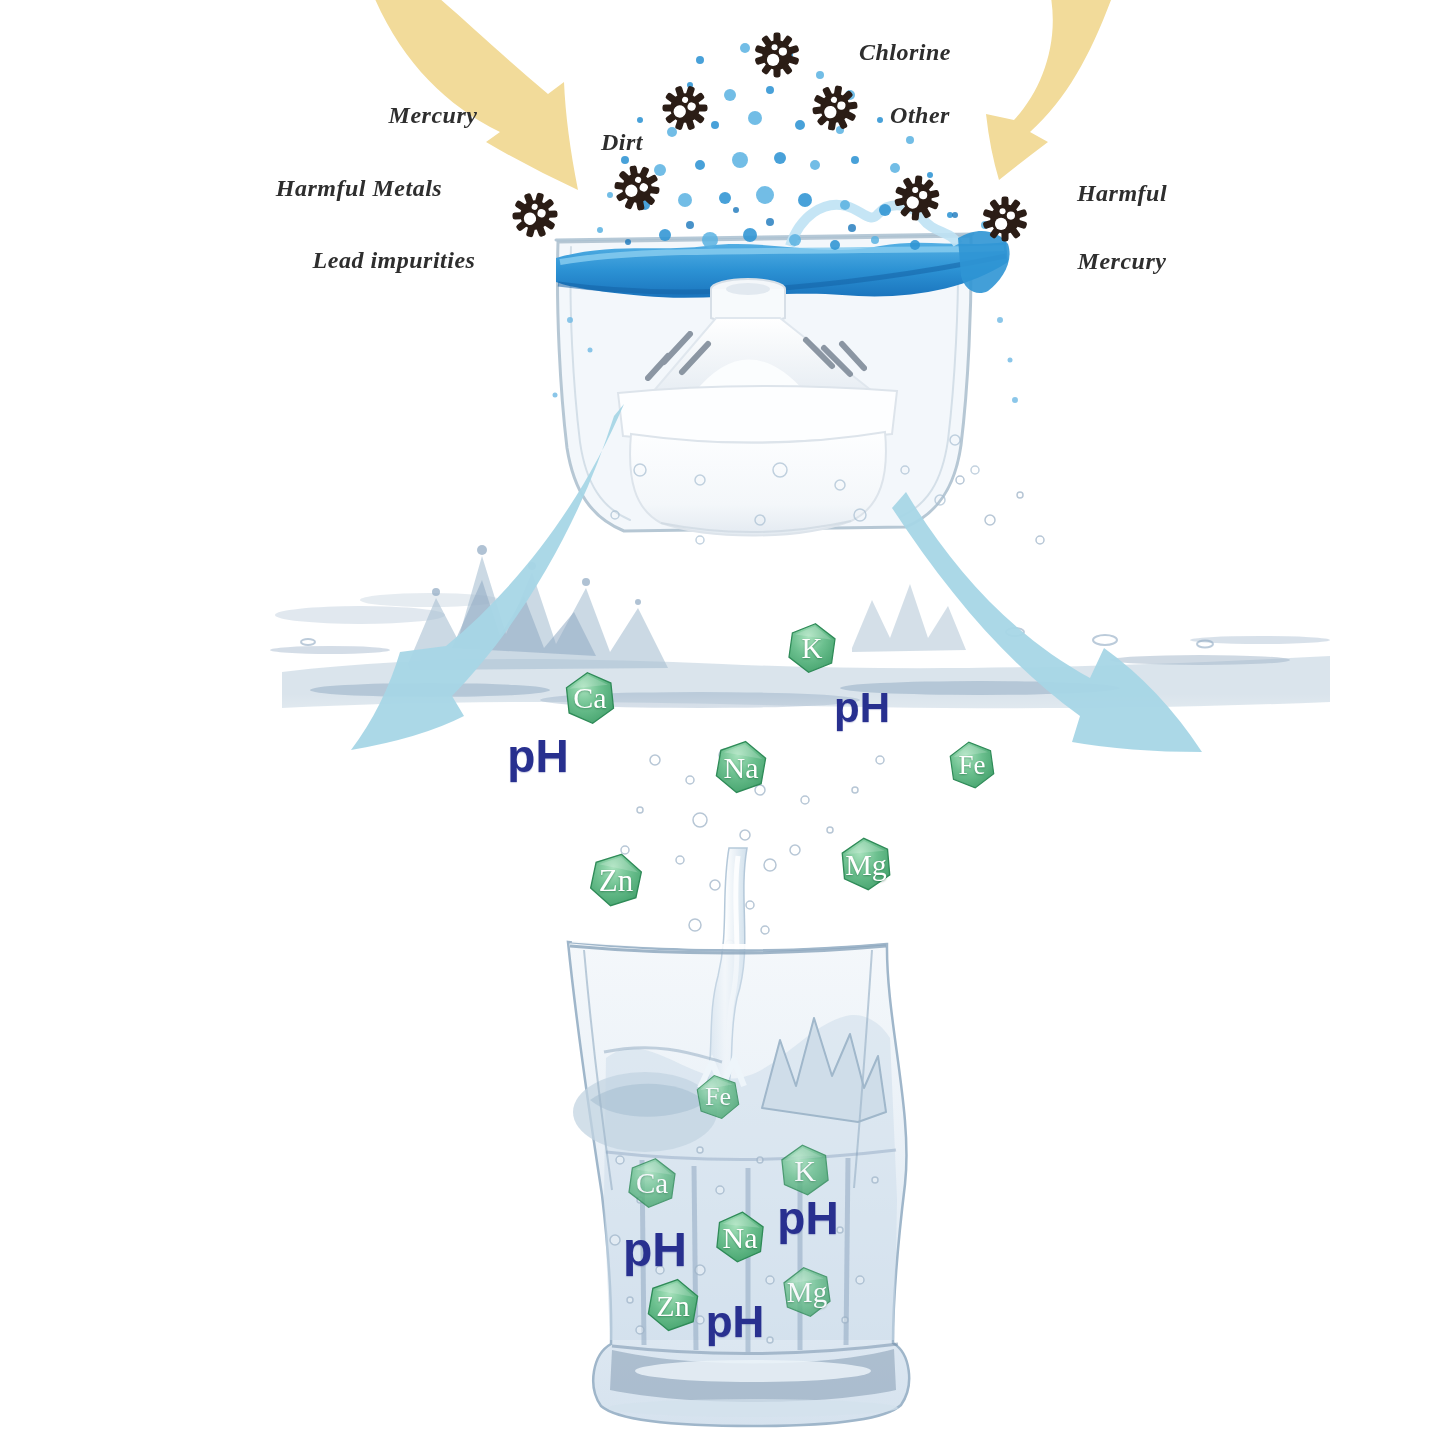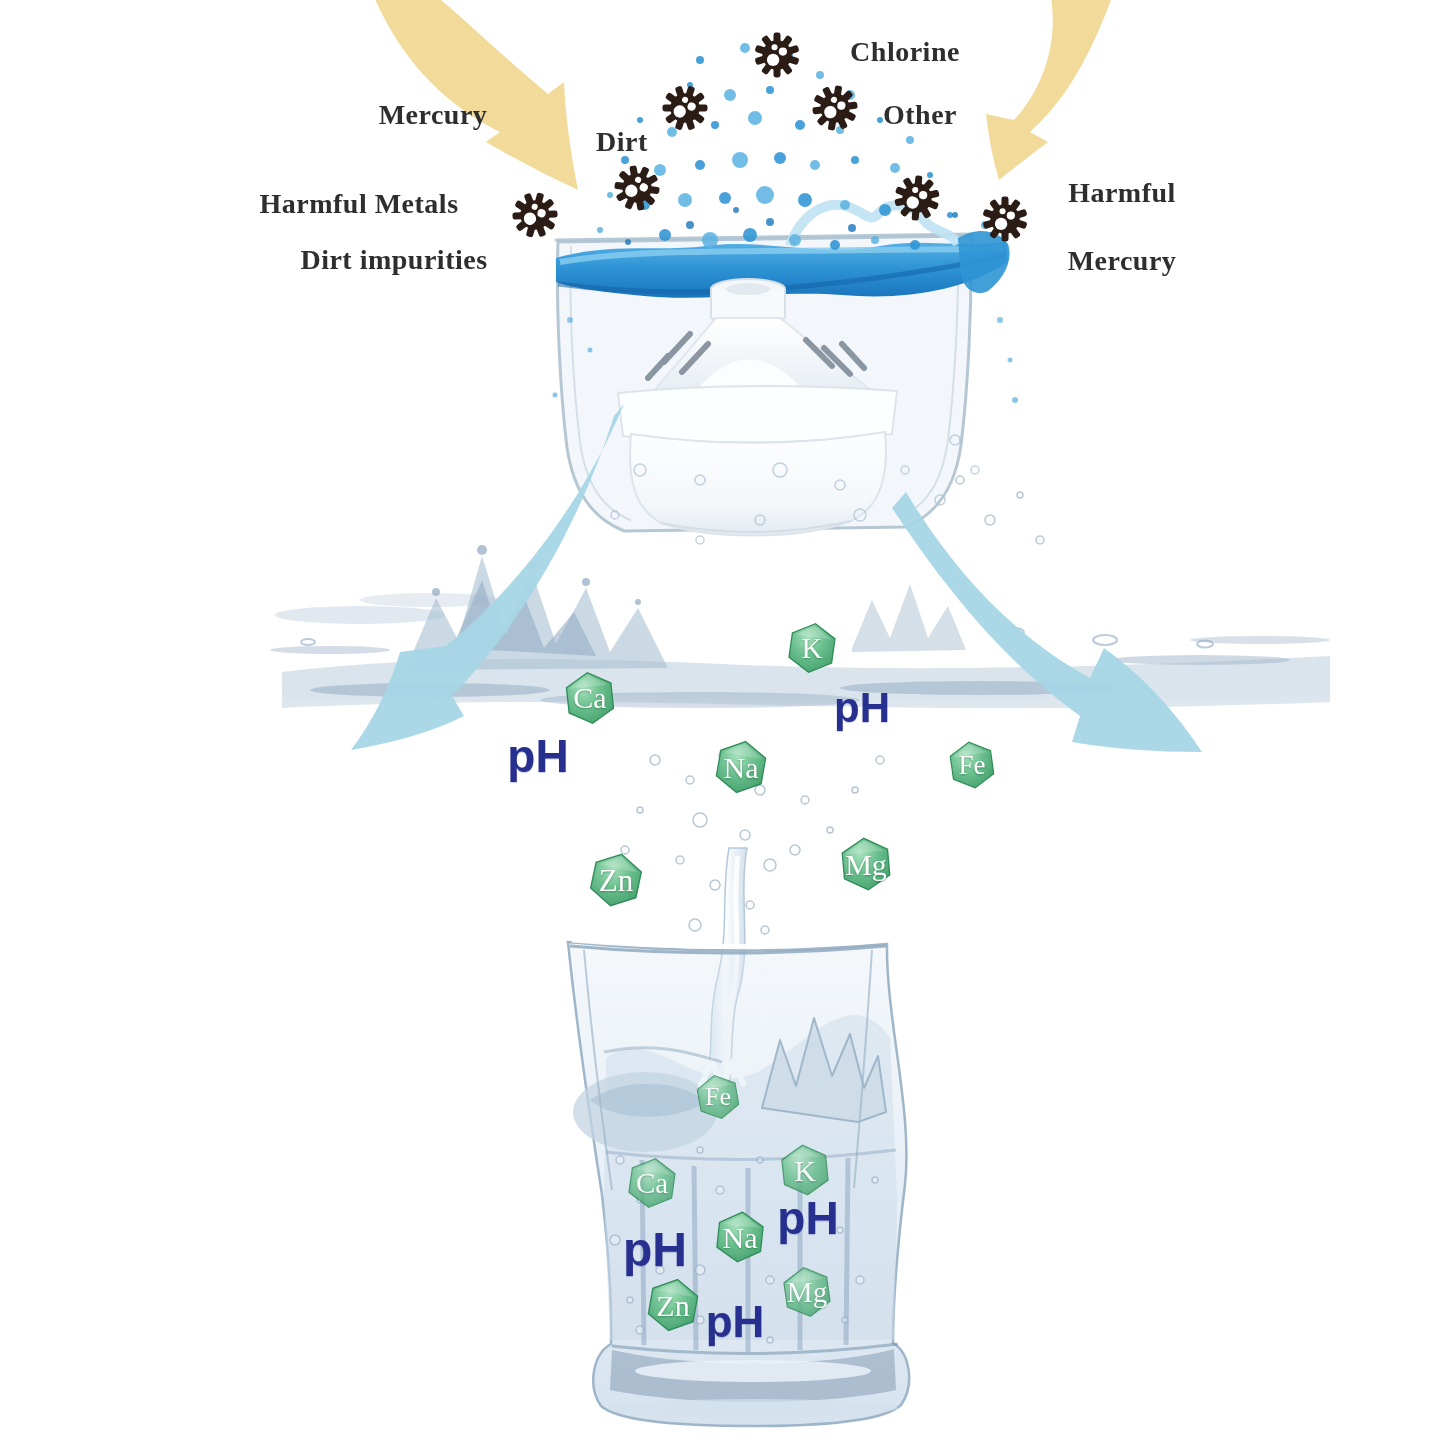--- a/index.html
+++ b/index.html
@@ -1,22 +1,22 @@
 <!DOCTYPE html>
 <html style="--background: #ffffff; --arrow-yellow: #f2db9a; --arrow-teal: #a7d6e6; --gear-black: #2b1d16; --label-dark: #2e2e2e; --ph-navy: #28308f; --hex-green-light: #a8e2bd; --hex-green-dark: #3f9e68; --water-blue: #2994d8; --water-gray-blue: #9fb4c8;"><head>
 <meta charset="utf-8">
 <style>
   html,body{margin:0;padding:0;background:#fff;}
   .stage{position:relative;width:1445px;height:1445px;overflow:hidden;
          background:var(--background,#ffffff);
          font-family:"Liberation Serif",serif;}
   .scene{position:absolute;left:0;top:0;width:1445px;height:1445px;}
   .impurity{position:absolute;transform:translate(-50%,-50%);
-            font-family:"Liberation Serif",serif;font-weight:700;font-size:28px;
-            color:var(--label-dark,#2e2e2e);white-space:nowrap;letter-spacing:.5px;}
+            font-family:"Liberation Serif",serif;font-weight:700;font-size:24px;
+            color:var(--label-dark,#2e2e2e);white-space:nowrap;letter-spacing:.5px;font-style:italic;}
   .gear{position:absolute;transform:translate(-50%,-50%);width:47px;height:47px;}
   .gear svg{width:100%;height:100%;display:block;}
   .hex{position:absolute;transform:translate(-50%,-50%);
        display:flex;align-items:center;justify-content:center;}
   .hex svg{position:absolute;left:0;top:0;width:100%;height:100%;}
   .hex .hex-label{position:relative;color:#ffffff;font-family:"Liberation Serif",serif;
        font-weight:400;text-shadow:0 1px 2px rgba(0,70,35,.4);line-height:1;}
   .hex--muted{opacity:.82;}
   .ph{position:absolute;transform:translate(-50%,-50%);
       font-family:"Liberation Sans",sans-serif;font-weight:700;
@@ -322,23 +322,23 @@
         <circle cx="640" cy="1330" r="4"></circle>
           <circle cx="875" cy="1180" r="3"></circle>
       </g>
     </g>
   </svg>
 
   <div class="impurity" style="left:433px;top:115px">Mercury</div>
   <div class="impurity" style="left:622px;top:142px">Dirt</div>
   <div class="impurity" style="left:905px;top:52px">Chlorine</div>
   <div class="impurity" style="left:920px;top:115px">Other</div>
-  <div class="impurity" style="left:359px;top:204px">Harmful Metals</div>
+  <div class="impurity" style="left:359px;top:188px">Harmful Metals</div>
   <div class="impurity" style="left:1122px;top:193px">Harmful</div>
-  <div class="impurity" style="left:394px;top:260px">Dirt impurities</div>
+  <div class="impurity" style="left:394px;top:260px">Lead impurities</div>
   <div class="impurity" style="left:1122px;top:261px">Mercury</div>
 
   <div class="gear" style="left:777px;top:55px">
       <svg viewBox="-24 -24 48 48">
         <use href="#gearsym"></use>
       </svg>
     </div>
   <div class="gear" style="left:685px;top:108px;transform:translate(-50%,-50%) rotate(18deg)">
       <svg viewBox="-24 -24 48 48">
         <use href="#gearsym"></use>

